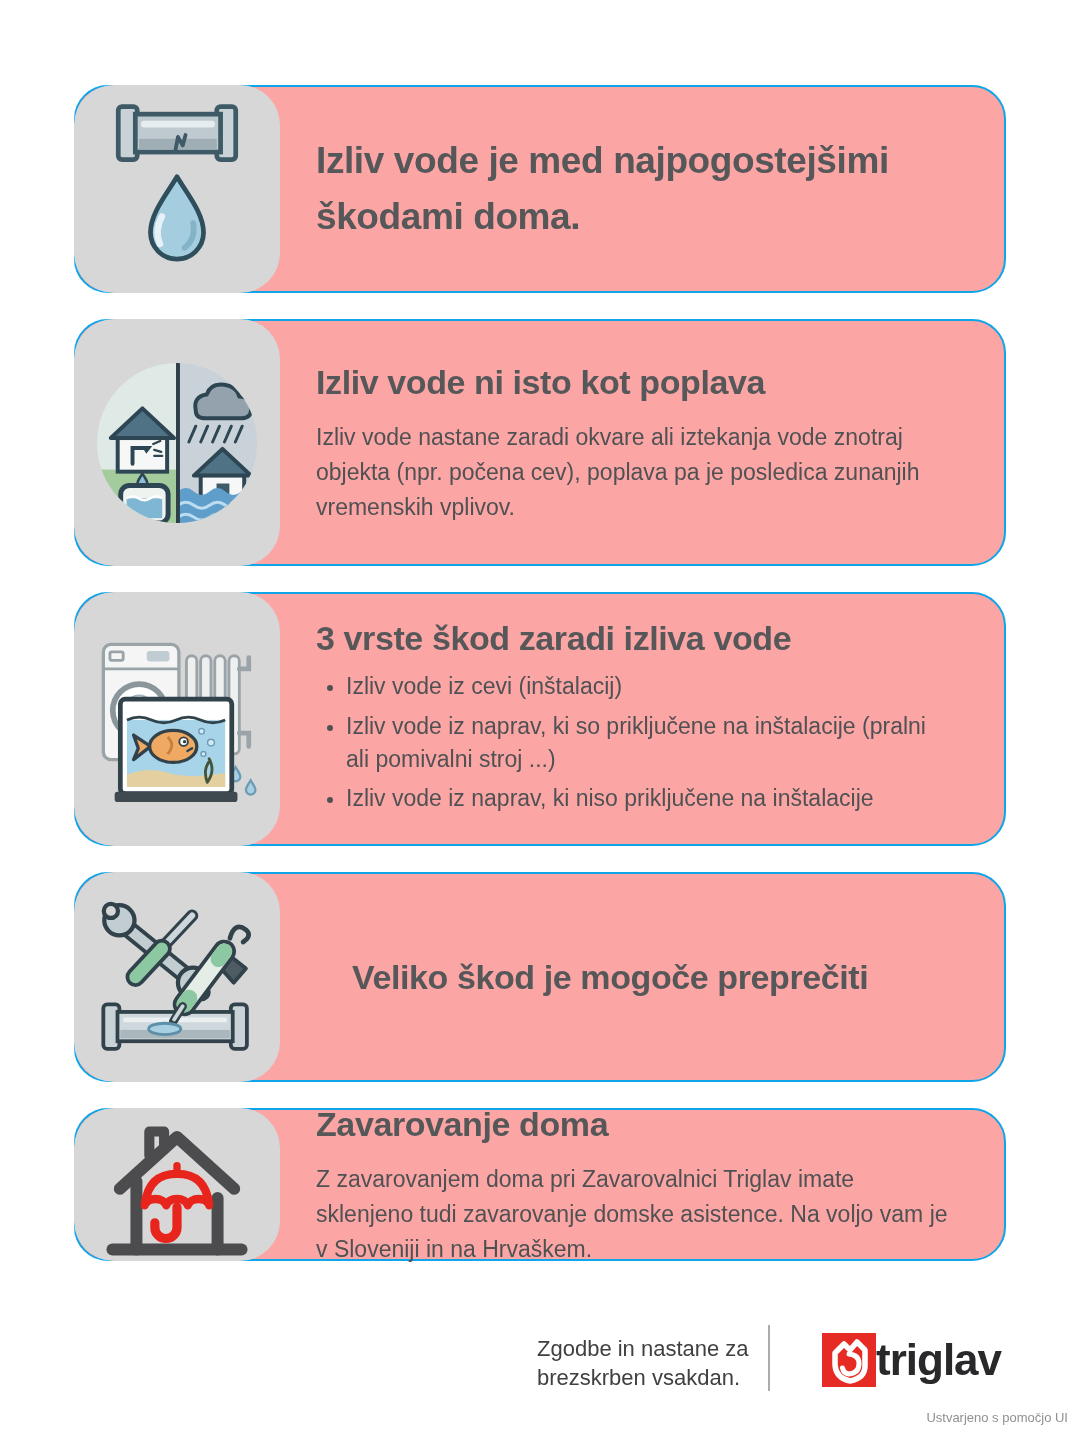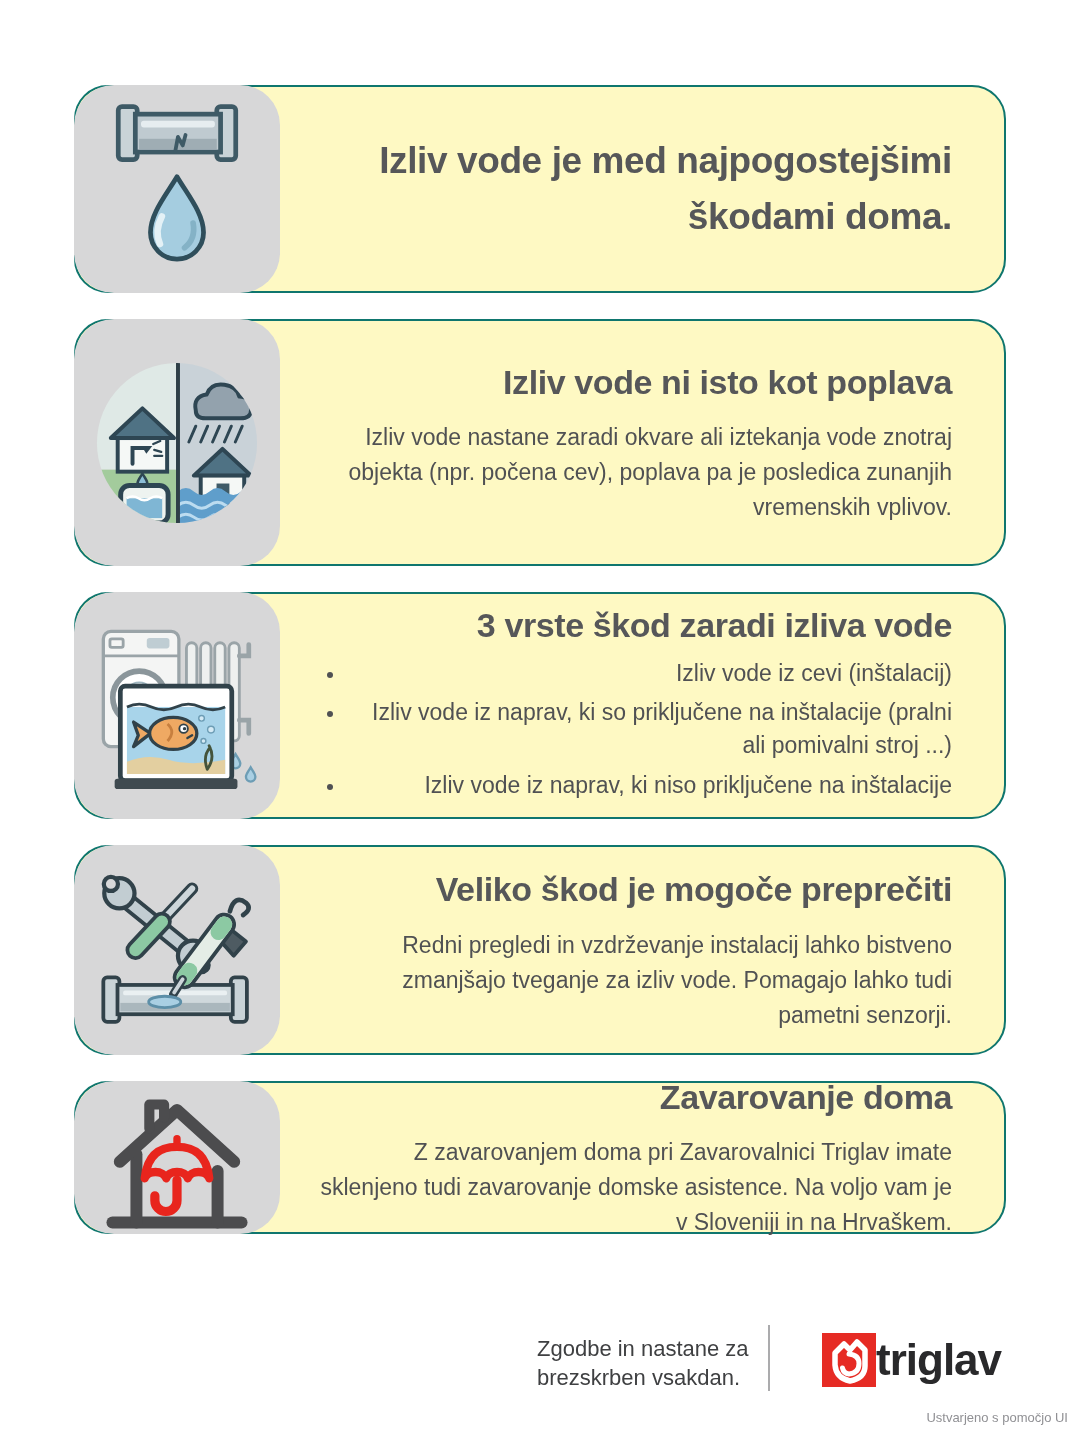--- a/index.html
+++ b/index.html
@@ -8,25 +8,25 @@
     width:1080px; height:1440px;
     font-family:"Liberation Sans", sans-serif;
     position:relative; overflow:hidden;
   }
   .page { position:absolute; inset:0; background:#ffffff; }
 
   
   .cards { position:absolute; left:74px; top:85px; width:932px;
            display:flex; flex-direction:column; gap:26px; }
   .card {
-    position:relative; background:#fef9c3;
-    border:2px solid #0f766e; border-radius:34px;
-    display:flex; flex-direction:column; justify-content:center;text-align:right;
-  }
-  .card.h1 { height:208px; } .card.h2 { height:247px; } .card.h3 { height:227px; }
+    position:relative; background:#fca5a5;
+    border:2px solid #0ea5e9; border-radius:34px;
+    display:flex; flex-direction:column; justify-content:center;
+  }
+  .card.h1 { height:208px; } .card.h2 { height:247px; } .card.h3 { height:254px; }
   .card.h4 { height:210px;padding-left:36px; } .card.h5 { height:153px; }
   .tile {
     position:absolute; left:-2px; top:-2px; bottom:-2px; width:206px;
     background:#d7d7d8; border-radius:40px;
     display:flex; align-items:center; justify-content:center;
   }
   .content { margin-left:240px; padding-right:52px; }
   .card-title {
     font-size:34px; font-weight:700; color:#565759;
     letter-spacing:-0.4px; line-height:1.3;
@@ -216,21 +216,20 @@
           <line x1="140" y1="64" x2="98" y2="120" stroke="#e4ede6" stroke-width="17" stroke-linecap="round"></line>
           <line x1="140" y1="64" x2="134" y2="72" stroke="#8cc9a3" stroke-width="17" stroke-linecap="round"></line>
           <line x1="103" y1="113" x2="98" y2="120" stroke="#8cc9a3" stroke-width="17" stroke-linecap="round"></line>
           <line x1="96" y1="122" x2="86" y2="138" stroke="#31424a" stroke-width="9" stroke-linecap="round"></line>
           <line x1="96" y1="122" x2="87" y2="136" stroke="#cdd6da" stroke-width="4" stroke-linecap="round"></line>
           <ellipse cx="77" cy="146" rx="17" ry="6" fill="#a9cfe3" stroke="#5d8fa8" stroke-width="3"></ellipse>
         </svg>
       </div>
       <div class="content">
         <h2 class="card-title">Veliko škod je mogoče preprečiti</h2>
-        <p class="card-body">Redni pregledi in vzdrževanje instalacij lahko bistveno zmanjšajo tveganje za izliv vode. Pomagajo lahko tudi pametni senzorji.</p>
       </div>
     </section>
 
     <section class="card h5">
       <div class="tile">
         <svg width="166" height="166" viewBox="0 0 180 180" fill="none" stroke-linecap="round" stroke-linejoin="round">
           <g stroke="#4c4c4e" stroke-width="13">
             <path d="M20,160 H160"></path>
             <path d="M46,160 V86"></path>
             <path d="M134,160 V104"></path>

